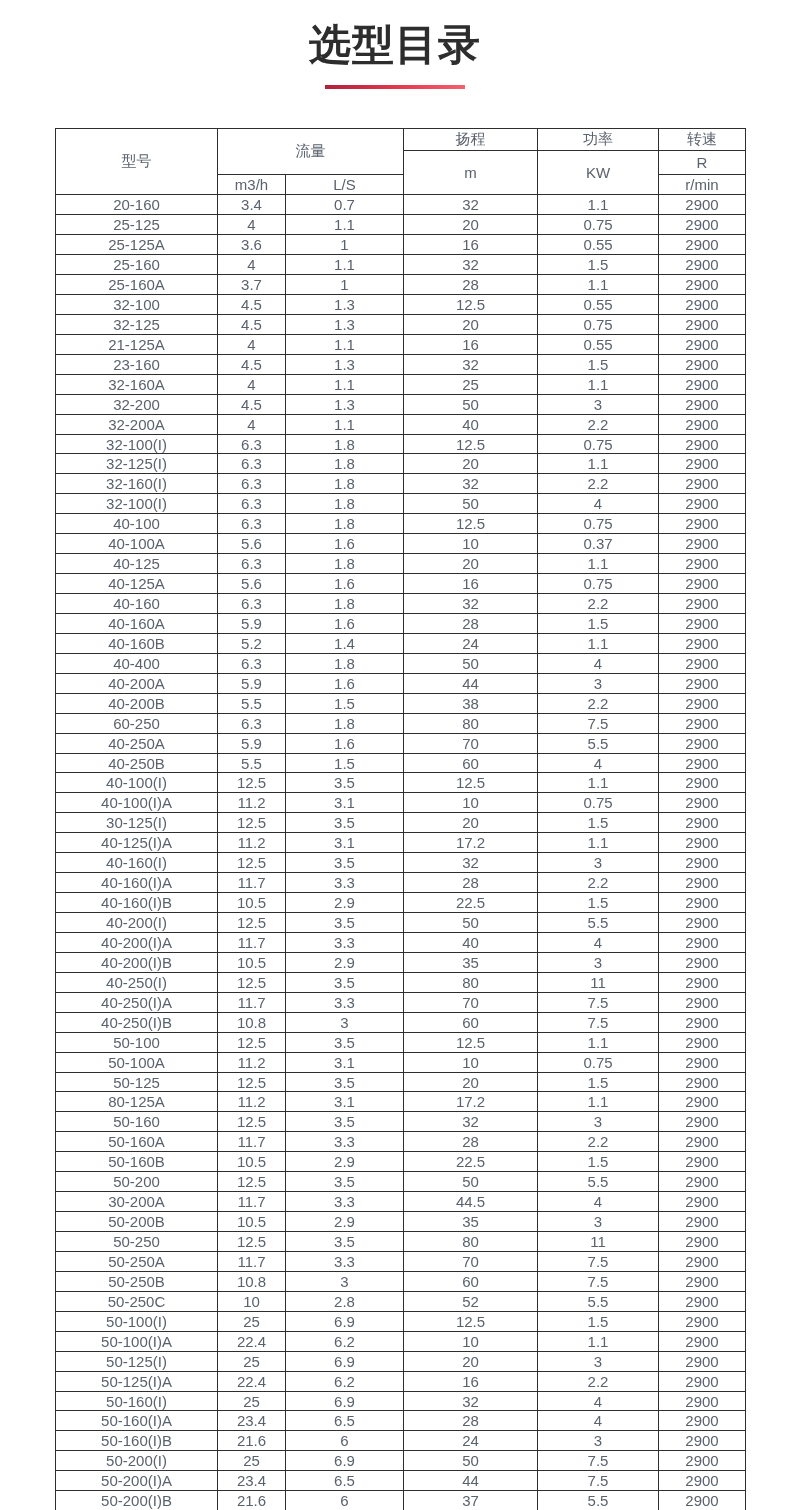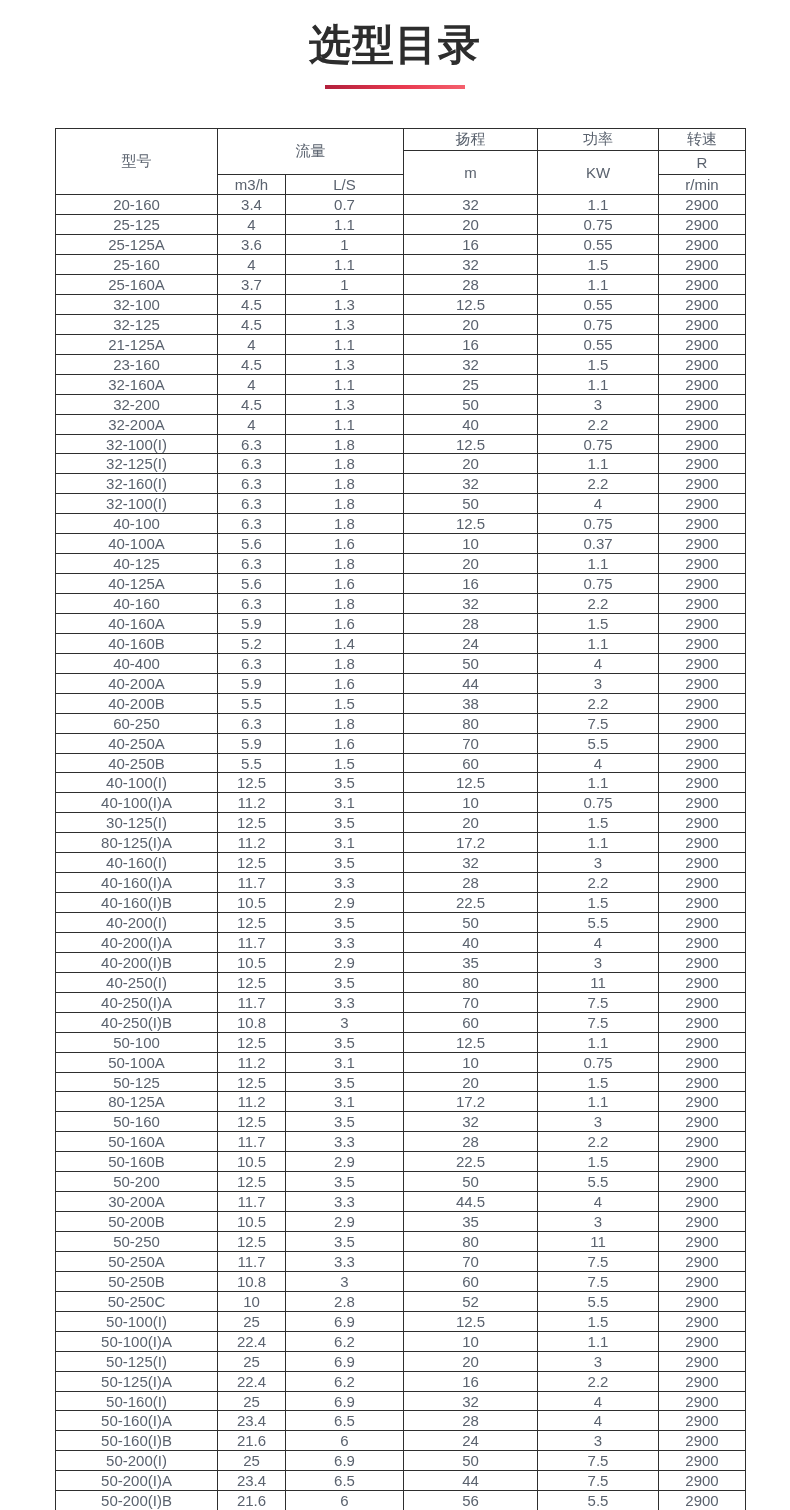--- a/index.html
+++ b/index.html
@@ -342,21 +342,21 @@
       </tr>
       <tr>
         <td>30-125(I)</td>
         <td>12.5</td>
         <td>3.5</td>
         <td>20</td>
         <td>1.5</td>
         <td>2900</td>
       </tr>
       <tr>
-        <td>80-125(I)A</td>
+        <td>40-125(I)A</td>
         <td>11.2</td>
         <td>3.1</td>
         <td>17.2</td>
         <td>1.1</td>
         <td>2900</td>
       </tr>
       <tr>
         <td>40-160(I)</td>
         <td>12.5</td>
         <td>3.5</td>
@@ -609,18 +609,18 @@
         <td>23.4</td>
         <td>6.5</td>
         <td>44</td>
         <td>7.5</td>
         <td>2900</td>
       </tr>
       <tr>
         <td>50-200(I)B</td>
         <td>21.6</td>
         <td>6</td>
-        <td>56</td>
+        <td>37</td>
         <td>5.5</td>
         <td>2900</td>
       </tr>
     </tbody>
 </table>
 
 </body></html>

